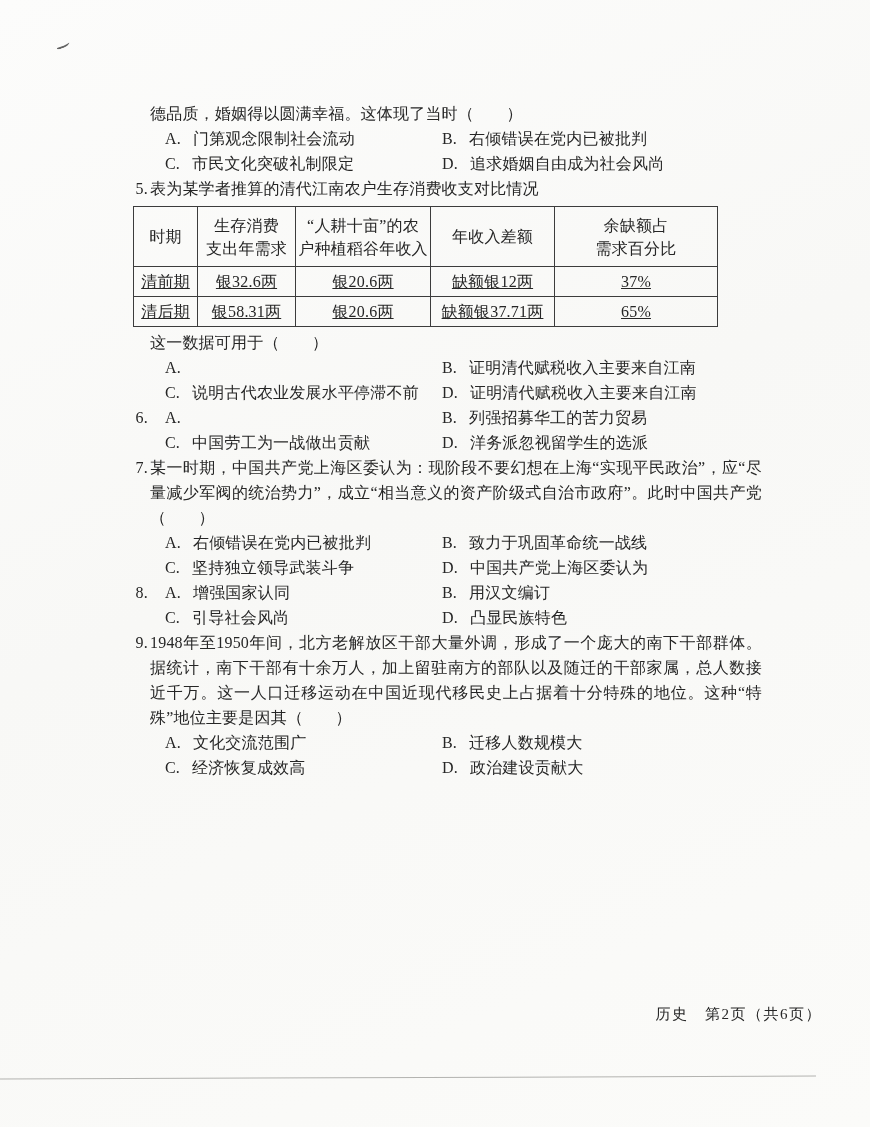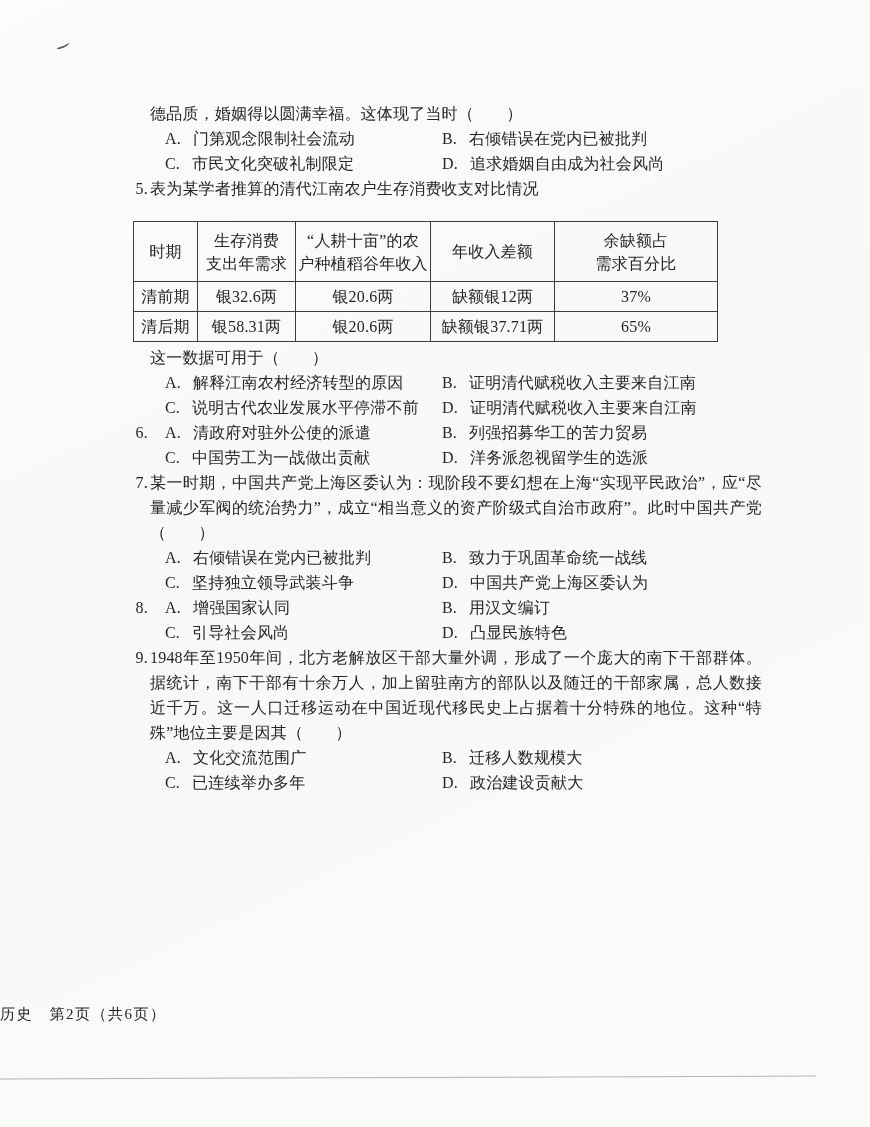--- a/index.html
+++ b/index.html
@@ -31,32 +31,32 @@
   .question{ position:relative; padding-left:22px; }
   .q-num{ position:absolute; right:calc(100% - 20px); top:0; white-space:nowrap; }
   .opts{ padding-left:15px; text-align:left; }
   .opt-row{ display:flex; }
   .opt{ display:flex; }
   .opt.left{ width:277px; flex:none; }
   .opt.right{ flex:1; }
   .opt-label{ flex:none; margin-right:12px; }
   .qtable{
     border-collapse:collapse; table-layout:fixed;
-    width:584px; margin:20px 0 3px -17px;
+    width:584px; margin:5px 0 3px -17px;
     text-align:center;
   }
   .qtable th,.qtable td{
     border:1.5px solid #3c3c3c; text-align:center; font-weight:normal;
     padding:0 2px;
   }
   .qtable th{ height:60px; white-space:pre-line; line-height:23px; }
-  .qtable td{ height:30px; }
+  .qtable td{ height:30px;text-decoration:underline; }
   .footer{
     position:absolute; top:1005px; left:0; width:822px;
-    text-align:left; font-size:15px; letter-spacing:1.5px;
+    text-align:right; font-size:15px; letter-spacing:1.5px;
   }
 </style>
 </head>
 <body>
 
 <div class="page">
   <div class="pen-mark"></div>
 
   <div class="content">
 
@@ -122,21 +122,20 @@
           <td>缺额银37.71两</td>
           <td>65%</td>
         </tr>
       </tbody>
         </table>
       <div>这一数据可用于（　　）</div>
       <div class="opts">
         <div class="opt-row">
           <span class="opt left">
               <span class="opt-label">A.</span>
-              <span>解释江南农村经济转型的原因</span>
             </span>
           <span class="opt right">
               <span class="opt-label">B.</span>
               <span>证明清代赋税收入主要来自江南</span>
             </span>
         </div>
         <div class="opt-row">
           <span class="opt left">
               <span class="opt-label">C.</span>
               <span>说明古代农业发展水平停滞不前</span>
@@ -148,21 +147,20 @@
         </div>
       </div>
     </div>
 
     <div class="question">
       <span class="q-num">6.</span>
       <div class="opts">
         <div class="opt-row">
           <span class="opt left">
               <span class="opt-label">A.</span>
-              <span>清政府对驻外公使的派遣</span>
             </span>
           <span class="opt right">
               <span class="opt-label">B.</span>
               <span>列强招募华工的苦力贸易</span>
             </span>
         </div>
         <div class="opt-row">
           <span class="opt left">
               <span class="opt-label">C.</span>
               <span>中国劳工为一战做出贡献</span>
@@ -238,21 +236,21 @@
               <span>文化交流范围广</span>
             </span>
           <span class="opt right">
               <span class="opt-label">B.</span>
               <span>迁移人数规模大</span>
             </span>
         </div>
         <div class="opt-row">
           <span class="opt left">
               <span class="opt-label">C.</span>
-              <span>已连续举办多年</span>
+              <span>经济恢复成效高</span>
             </span>
           <span class="opt right">
               <span class="opt-label">D.</span>
               <span>政治建设贡献大</span>
             </span>
         </div>
       </div>
     </div>
 
 

